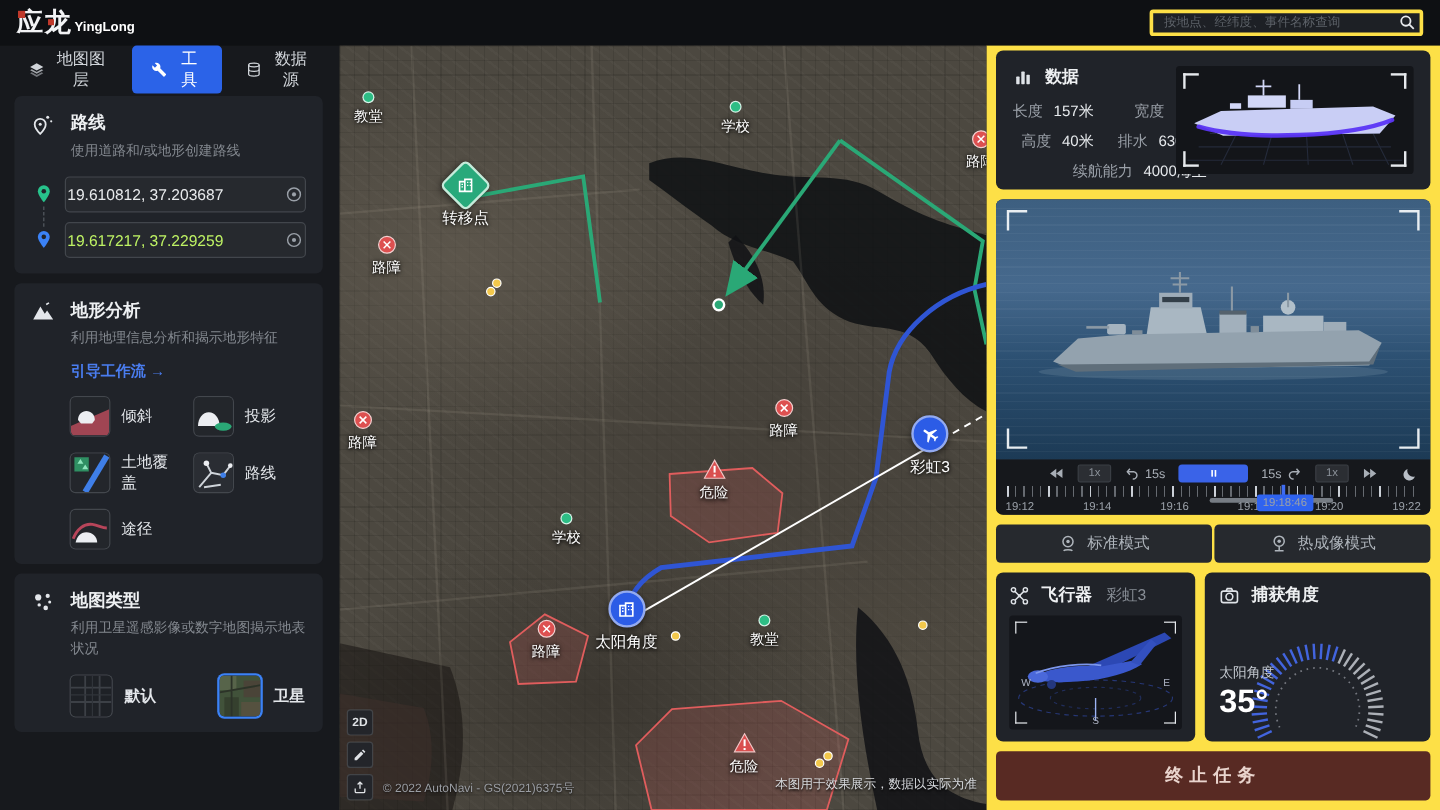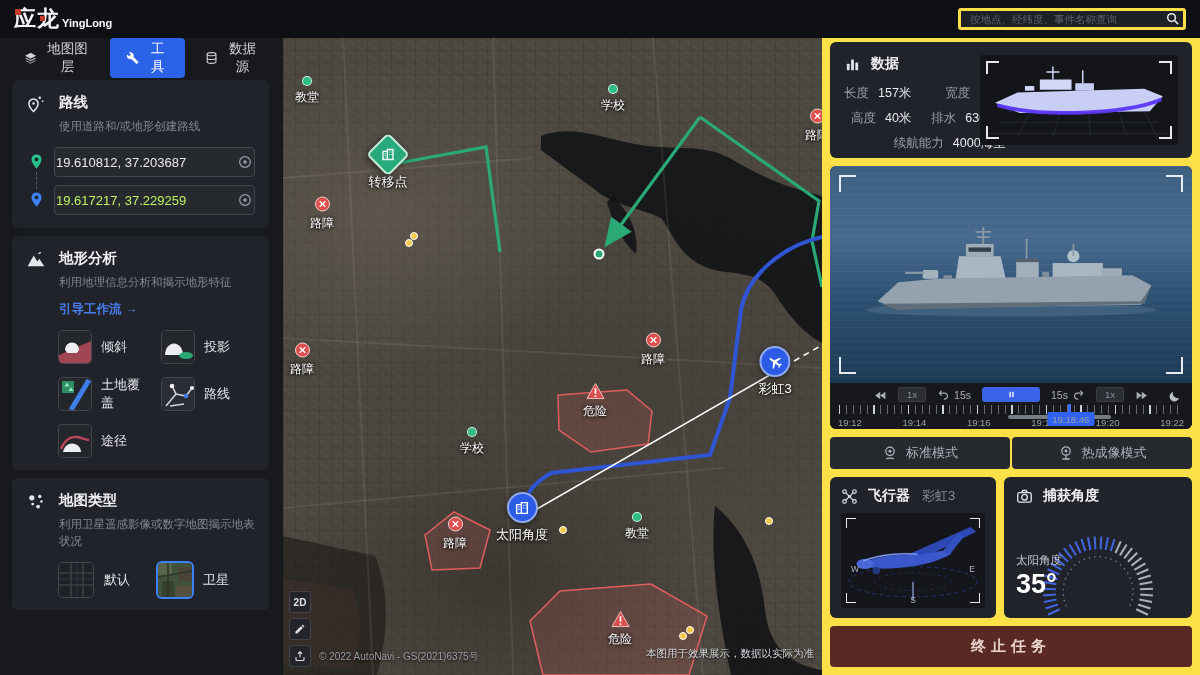--- a/index.html
+++ b/index.html
@@ -54,21 +54,21 @@
   .io-row.dim .io-val { color:#bef264; }
   .io-target { margin-left:auto; width:16px; height:16px; color:#9aa0a8; }
 
   .tool-grid { display:grid; grid-template-columns:1fr 1fr; gap:13px 10px; margin-top:13px; }
   .tool-item { display:flex; align-items:center; gap:10px; cursor:pointer; }
   .tool-thumb { width:32px; height:32px; border-radius:4px; overflow:hidden; flex:0 0 auto;
     box-shadow:0 0 0 1px #43474d; }
   .tool-thumb svg { display:block; width:32px; height:32px; }
   .tool-label { font-size:13px; color:#e3e6ea; }
 
-  .mt-opts { display:flex; gap:28px; margin-top:13px; }
+  .mt-opts { display:flex; gap:53px; margin-top:13px;font-weight:bold; }
   .mt-item { display:flex; align-items:center; gap:11px; cursor:pointer; }
   .mt-thumb { width:34px; height:34px; border-radius:4px; overflow:hidden; box-shadow:0 0 0 1px #43474d; }
   .mt-thumb.selected { box-shadow:0 0 0 2px #3b82f6; }
   .mt-thumb svg { display:block; width:34px; height:34px; }
 
   
   .map { position:relative; flex:1; min-width:0; overflow:hidden; background-color:#4c4840;
     background-image:
       radial-gradient(ellipse 320px 220px at 18% 28%, rgba(105,97,85,.55), transparent 70%),
       radial-gradient(ellipse 420px 260px at 62% 55%, rgba(66,61,54,.7), transparent 70%),

